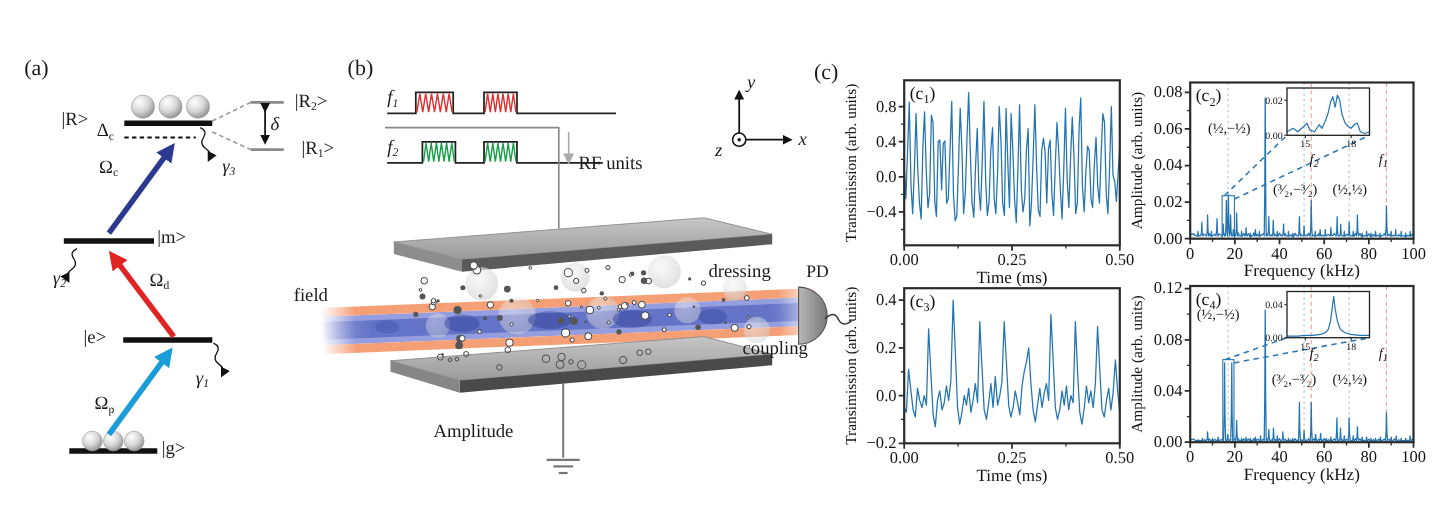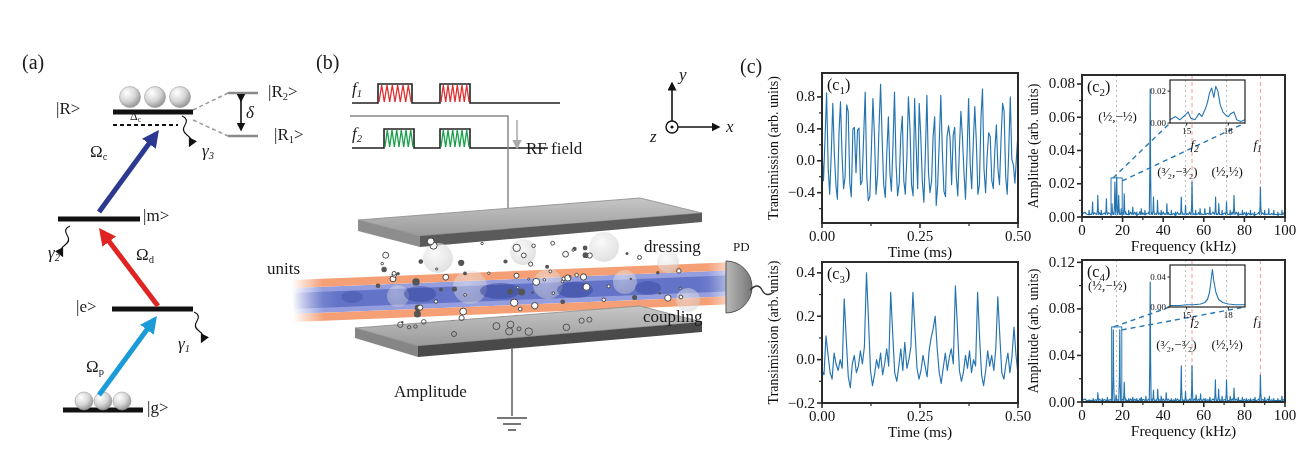--- a/index.html
+++ b/index.html
@@ -1,21 +1,21 @@
 <!DOCTYPE html>
 <html><head>
 <meta charset="utf-8">
 <style>
   html,body{margin:0;padding:0;background:#fff;}
   #fig{position:relative;width:1312px;height:472px;background:#fff;overflow:hidden;
        font-family:"Liberation Serif","DejaVu Serif",serif;color:#1a1a1a;}
   .lbl{position:absolute;font-size:17px;line-height:1;white-space:nowrap;color:#1a1a1a;}
   .lbl sub{font-size:0.62em;vertical-align:-0.3em;}
   .big{font-size:20px;}
-  .sm{font-size:12px;margin-left:42px;}
+  .sm{font-size:17px;}
   .it{font-style:italic;}
   svg{position:absolute;left:0;top:0;}
   .chart-svg{position:absolute;}
   text{font-family:"Liberation Serif","DejaVu Serif",serif;fill:#111;}
 </style>
 </head>
 <body>
 
 <div id="fig">
 
@@ -299,28 +299,28 @@
   <span class="lbl it" style="left:48px;top:244px"><span>γ</span><sub>2</sub></span>
   <span class="lbl" style="left:136px;top:246px"><span>Ω</span><sub>d</sub></span>
   <span class="lbl" style="left:76px;top:298px"><span>|e&gt;</span></span>
   <span class="lbl" style="left:86px;top:358px"><span>Ω</span><sub>p</sub></span>
   <span class="lbl it" style="left:178px;top:335px"><span>γ</span><sub>1</sub></span>
   <span class="lbl" style="left:147px;top:399px"><span>|g&gt;</span></span>
 
   <span class="lbl big" style="left:316px;top:52px"><span>(b)</span></span>
   <span class="lbl it" style="left:352px;top:80px"><span>f</span><sub>1</sub></span>
   <span class="lbl it" style="left:352px;top:125px"><span>f</span><sub>2</sub></span>
-  <span class="lbl" style="left:526px;top:140px"><span>RF field</span></span>
+  <span class="lbl" style="left:526px;top:140px"><span>RF units</span></span>
   <span class="lbl it" style="left:679px;top:66px"><span>y</span></span>
   <span class="lbl it" style="left:726px;top:118px"><span>x</span></span>
   <span class="lbl it" style="left:650px;top:128px"><span>z</span></span>
-  <span class="lbl" style="left:267px;top:260px"><span>units</span></span>
+  <span class="lbl" style="left:267px;top:260px"><span>field</span></span>
   <span class="lbl" style="left:644px;top:238px"><span>dressing</span></span>
-  <span class="lbl" style="left:643px;top:308px"><span>coupling</span></span>
-  <span class="lbl" style="left:733px;top:240px;font-size:13px"><span>PD</span></span>
+  <span class="lbl" style="left:675px;top:308px"><span>coupling</span></span>
+  <span class="lbl" style="left:733px;top:240px;font-size:16px"><span>PD</span></span>
   <span class="lbl" style="left:394px;top:383px"><span>Amplitude</span></span>
 
   <span class="lbl big" style="left:740px;top:56px"><span>(c)</span></span>
   <svg id="chart-c1" class="chart-svg" width="292" height="208" viewBox="0 0 292 208" style="left: 745px; top: 52px;">
       <polyline points="77.0,99.2 78.5,128.7 80.1,84.8 81.6,40.9 83.2,116.7 84.7,142.3 86.3,100.8 87.8,51.3 89.3,100.8 90.9,132.7 92.4,147.1 94.0,80.8 95.5,49.7 97.1,104.8 98.6,136.7 100.1,124.7 101.7,52.9 103.2,59.3 104.8,131.1 106.3,144.7 107.9,76.9 109.4,75.3 111.0,120.7 112.5,78.4 114.0,76.1 115.6,132.7 117.1,128.7 118.7,83.2 120.2,40.1 121.8,124.7 123.3,148.7 124.8,144.7 126.4,96.8 127.9,46.5 129.5,84.8 131.0,142.3 132.6,123.1 134.1,72.9 135.6,32.2 137.2,88.8 138.7,132.7 140.3,145.5 141.8,100.8 143.4,64.9 144.9,120.7 146.4,139.1 148.0,92.8 149.5,40.1 151.1,112.8 152.6,143.9 154.2,131.1 155.7,84.8 157.3,64.1 158.8,128.7 160.3,142.3 161.9,104.8 163.4,44.9 165.0,76.9 166.5,132.7 168.1,143.9 169.6,46.5 171.1,92.8 172.7,136.7 174.2,51.3 175.8,84.8 177.3,128.7 178.9,150.3 180.4,100.8 181.9,43.3 183.5,120.7 185.0,140.7 186.6,128.7 188.1,84.8 189.7,64.9 191.2,153.4 192.7,132.7 194.3,88.8 195.8,43.3 197.4,100.8 198.9,139.1 200.5,144.7 202.0,84.8 203.6,73.7 205.1,86.4 206.6,132.7 208.2,83.2 209.7,75.3 211.3,124.7 212.8,143.9 214.4,96.8 215.9,59.3 217.4,84.8 219.0,120.7 220.5,147.1 222.1,100.8 223.6,46.5 225.2,112.8 226.7,136.7 228.2,92.8 229.8,54.5 231.3,88.8 232.9,142.3 234.4,132.7 236.0,64.9 237.5,37.0 239.0,116.7 240.6,140.7 242.1,104.8 243.7,80.8 245.2,84.8 246.8,128.7 248.3,136.7 249.9,96.8 251.4,72.9 252.9,116.7 254.5,132.7 256.0,88.8 257.6,51.3 259.1,59.3 260.7,124.7 262.2,142.3 263.7,100.8 265.3,44.9 266.8,107.2 268.4,112.8 269.9,131.1 271.5,104.8 273.0,80.0" fill="none" stroke="#2474b0" stroke-width="1.15" stroke-linejoin="round"></polyline>
       <rect x="77" y="21" width="196" height="150" fill="none" stroke="#2b2b2b" stroke-width="2"></rect>
       <line x1="77" y1="171" x2="77" y2="176" stroke="#2b2b2b" stroke-width="1.6"></line>
       <text x="77" y="189" font-size="15" text-anchor="middle">0.00</text>
       <line x1="175" y1="171" x2="175" y2="176" stroke="#2b2b2b" stroke-width="1.6"></line>
       <text x="175" y="189" font-size="15" text-anchor="middle">0.25</text>

